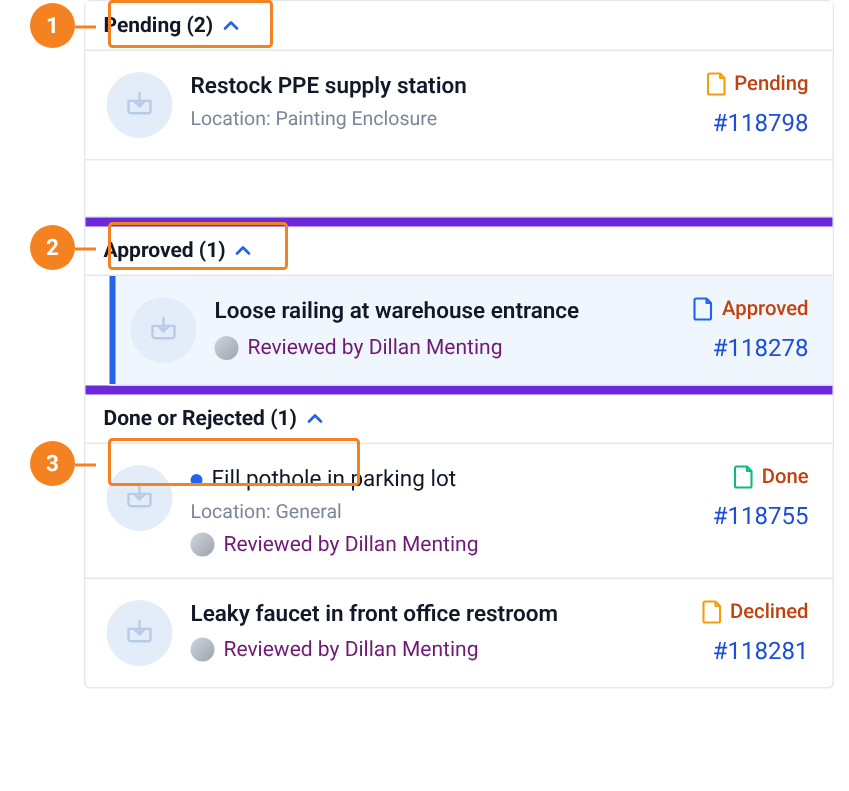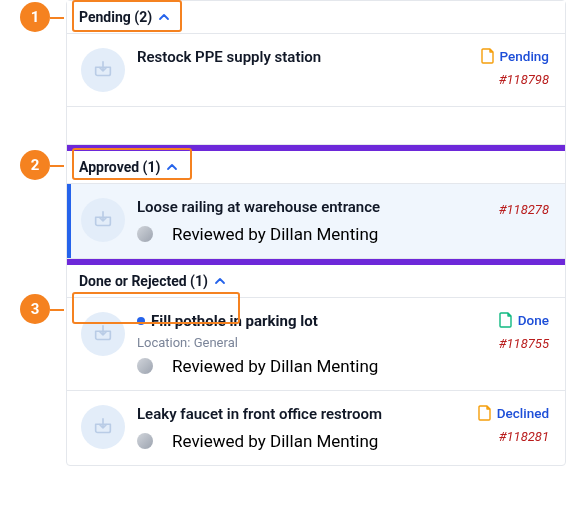--- a/index.html
+++ b/index.html
@@ -6,21 +6,21 @@
   body {
     font-family: -apple-system, BlinkMacSystemFont, "Segoe UI", Roboto, Helvetica, Arial, sans-serif;
     background: #fff;
     width: 566px;
     height: 527px;
     position: relative;
     color: #333;
   }
   .panel {
     position: absolute;
-    left: 66px;
+    left: 56px;
     top: 0;
     width: 500px;
     border: 1px solid #e4e7ec;
     border-radius: 4px;
     background: #fff;
   }
   .section-header {
     padding: 8px 12px;
     border-bottom: 1px solid #e4e7ec;
     background: #fff;
@@ -44,20 +44,21 @@
     display: flex;
     align-items: flex-start;
     padding: 14px 16px 14px 14px;
     border-bottom: 1px solid #e4e7ec;
     gap: 12px;
     position: relative;
   }
   .item:last-child { border-bottom: none; }
   .item.selected {
     background: #f0f6fd;
+    margin-left: 16px;
   }
   .item.selected::before {
     content: "";
     position: absolute;
     left: 0; top: 0; bottom: 0;
     width: 4px;
     background: #2563eb;
   }
   .thumb {
     width: 44px;
@@ -82,59 +83,58 @@
     width: 8px; height: 8px; border-radius: 50%;
     background: #2563eb;
     flex-shrink: 0;
   }
   .item-title {
     font-size: 15px;
     font-weight: 600;
     color: #111827;
     line-height: 1.3;
   }
-  .item-title.bold { font-weight: 700; }
+  .item-title.bold { font-weight: 400; }
   .sub {
     font-size: 13px;
     color: #7b8599;
     margin-top: 4px;
   }
   .reviewed {
     display: flex;
     align-items: center;
-    gap: 19px;
+    gap: 6px;
     margin-top: 6px;
-    font-size: 17px;
-    color: #000000;
+    font-size: 14px;
+    color: #701a75;
   }
   .avatar {
     width: 16px; height: 16px; border-radius: 50%;
     background: linear-gradient(135deg,#d1d5db,#9ca3af);
     flex-shrink: 0;
   }
   .right {
     text-align: right;
     flex-shrink: 0;
   }
   .status {
     display: inline-flex;
     align-items: center;
     gap: 5px;
     font-size: 13.5px;
     font-weight: 500;
-    color: #1d4ed8;
+    color: #c2410c;
   }
   .file-icon {
     display: inline-flex;
   }
   .id {
-    font-size: 13px;
-    color: #b91c1c;
+    font-size: 16px;
+    color: #1d4ed8;
     margin-top: 4px;
-    font-style: italic;
   }
   
   .callout {
     position: absolute;
     width: 30px; height: 30px;
     border-radius: 50%;
     background: #f58220;
     color: #fff;
     font-weight: 700;
     font-size: 15px;
@@ -191,20 +191,21 @@
   <div class="item">
     <div class="thumb">
       <svg width="22" height="22" viewBox="0 0 24 24">
           <path d="M4 16 V9 h16 v7 a2 2 0 0 1 -2 2 H6 a2 2 0 0 1 -2 -2 Z M8 9 l4 4 4-4 M12 13 V3" stroke="#b9cce6" stroke-width="1.8" fill="none" stroke-linecap="round" stroke-linejoin="round"></path>
         </svg>
     </div>
     <div class="body">
       <div class="title-row">
         <span class="item-title">Restock PPE supply station</span>
       </div>
+      <div class="sub"><span>Location: </span><span>Painting Enclosure</span></div>
     </div>
     <div class="right">
       <div class="status">
         <span class="file-icon">
           <svg width="14" height="16" viewBox="0 0 14 16">
               <path d="M2 1 h7 l3 3 v10 a1 1 0 0 1 -1 1 H2 a1 1 0 0 1 -1 -1 V2 a1 1 0 0 1 1 -1 Z M9 1 v3 h3" stroke="#f59e0b" stroke-width="1.4" fill="none" stroke-linejoin="round"></path>
             </svg>
         </span>
         <span>Pending</span>
       </div>
@@ -232,20 +233,28 @@
     <div class="body">
       <div class="title-row">
         <span class="item-title">Loose railing at warehouse entrance</span>
       </div>
       <div class="reviewed">
         <span class="avatar"></span>
         <span><span>Reviewed by </span><span>Dillan Menting</span></span>
       </div>
     </div>
     <div class="right">
+      <div class="status">
+        <span class="file-icon">
+          <svg width="14" height="16" viewBox="0 0 14 16">
+              <path d="M2 1 h7 l3 3 v10 a1 1 0 0 1 -1 1 H2 a1 1 0 0 1 -1 -1 V2 a1 1 0 0 1 1 -1 Z M9 1 v3 h3" stroke="#2563eb" stroke-width="1.4" fill="none" stroke-linejoin="round"></path>
+            </svg>
+        </span>
+        <span>Approved</span>
+      </div>
       <div class="id">#118278</div>
     </div>
   </div>
 
   <div class="section-header">
     <span class="section-title">Done or Rejected (1)</span>
     <span class="caret">
       <svg width="12" height="12" viewBox="0 0 12 12">
           <path d="M2 8 L6 4 L10 8" stroke="#2563eb" stroke-width="1.8" fill="none" stroke-linecap="round" stroke-linejoin="round"></path>
         </svg>

